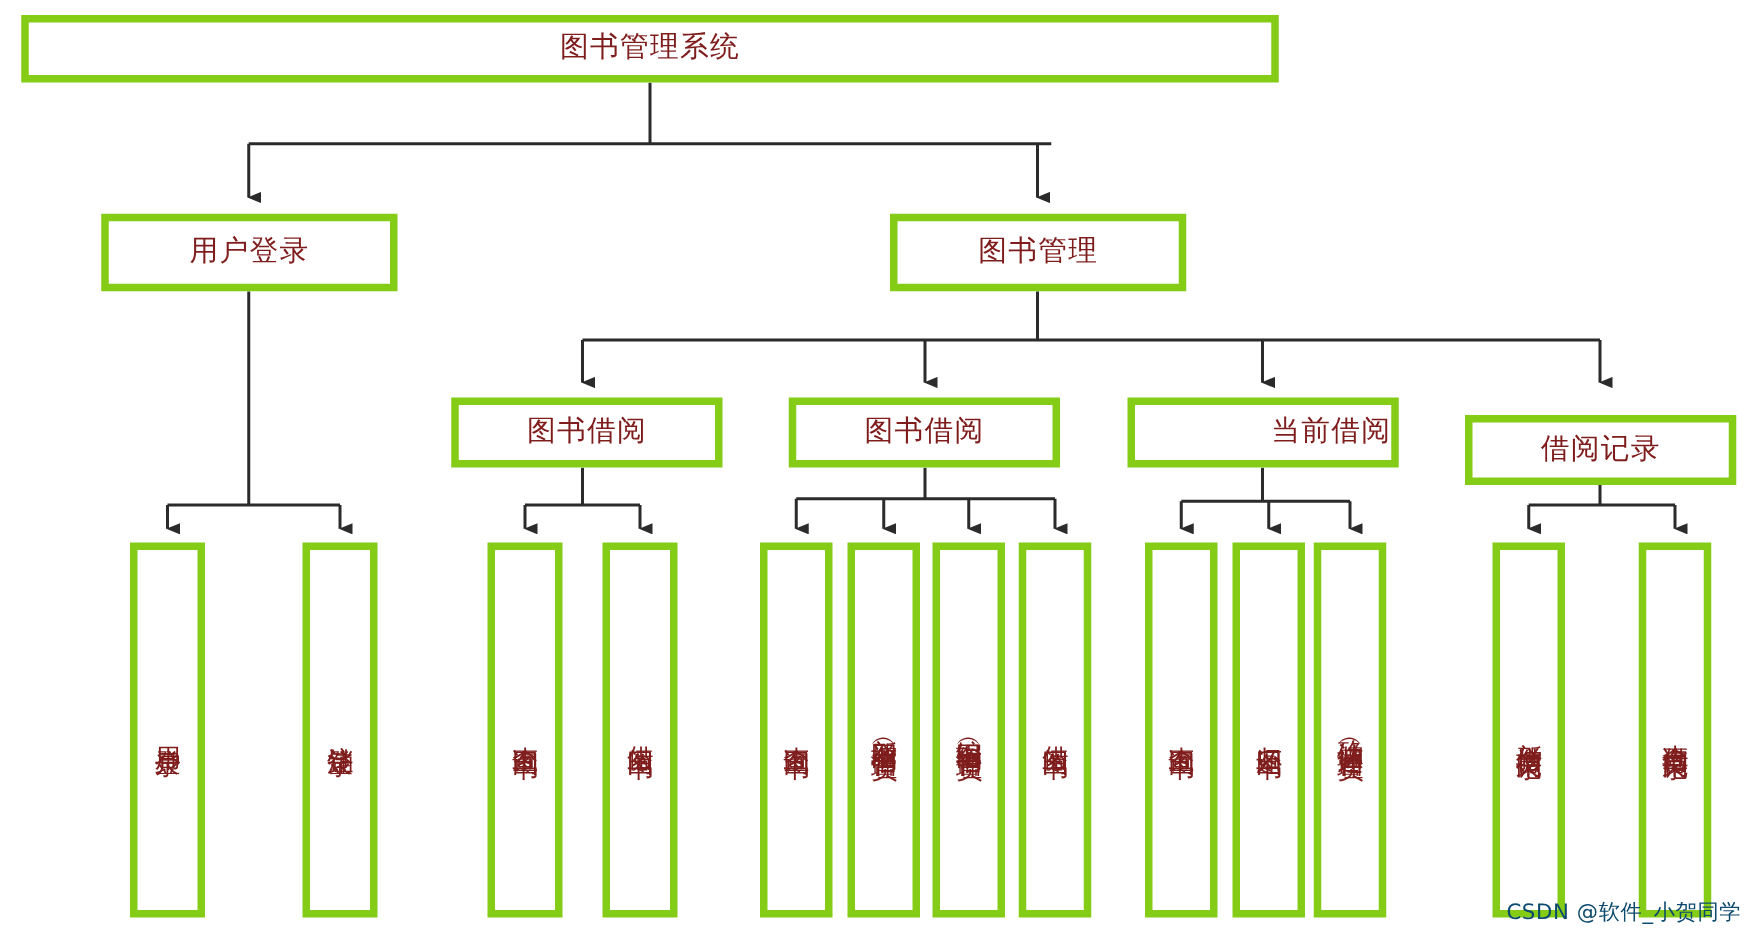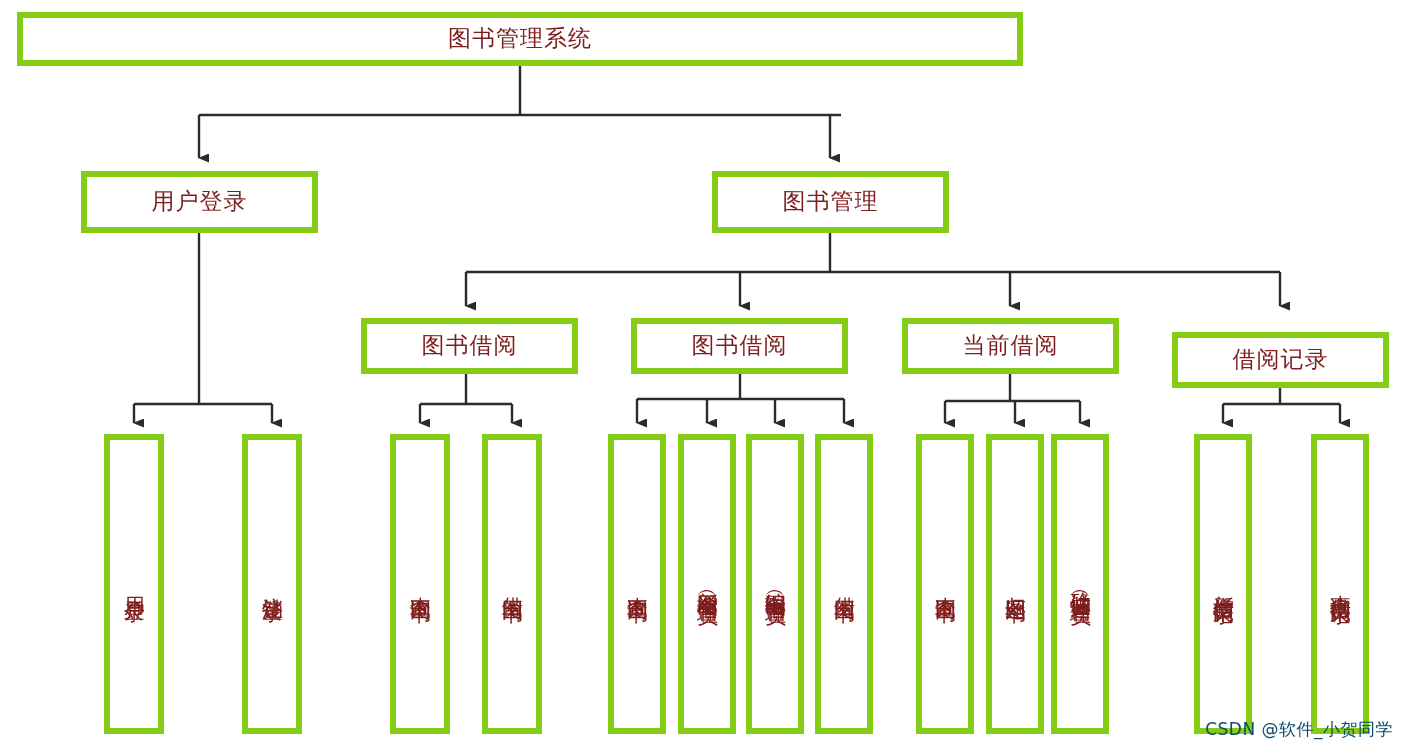--- a/index.html
+++ b/index.html
@@ -129,21 +129,21 @@
   <div class="node horiz" style="left:712px; top:171px; width:237px; height:62px;text-align:center;">
     <span class="node-label">图书管理</span>
   </div>
 
   <div class="node horiz" style="left:361px; top:318px; width:217px; height:56px;">
     <span class="node-label">图书借阅</span>
   </div>
   <div class="node horiz" style="left:631px; top:318px; width:217px; height:56px;">
     <span class="node-label">图书借阅</span>
   </div>
-  <div class="node horiz" style="left:902px; top:318px; width:217px; height:56px;">
+  <div class="node horiz" style="left:902px; top:318px; width:217px; height:56px;justify-content:flex-end;">
     <span class="node-label">当前借阅</span>
   </div>
   <div class="node horiz" style="left:1172px; top:318px; width:217px; height:56px;margin-top:14px;">
     <span class="node-label">借阅记录</span>
   </div>
 
   <div class="node vert" style="left:104px; top:434px; width:60px; height:300px;">
     <span class="node-label">用户登录</span>
   </div>
   <div class="node vert" style="left:242px; top:434px; width:60px; height:300px;">

